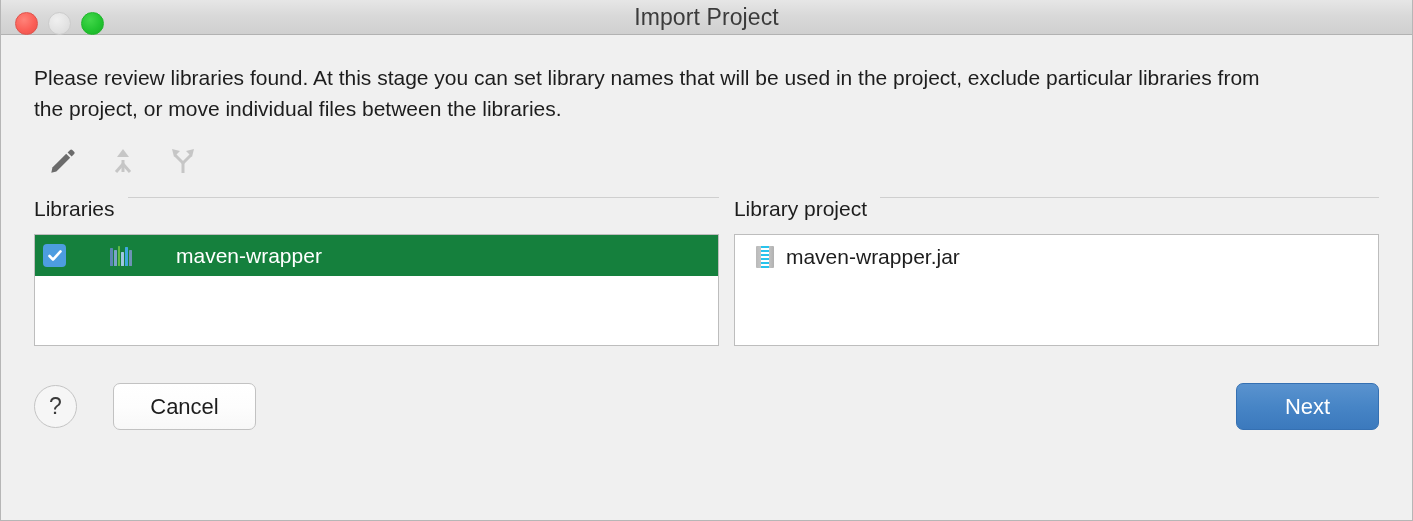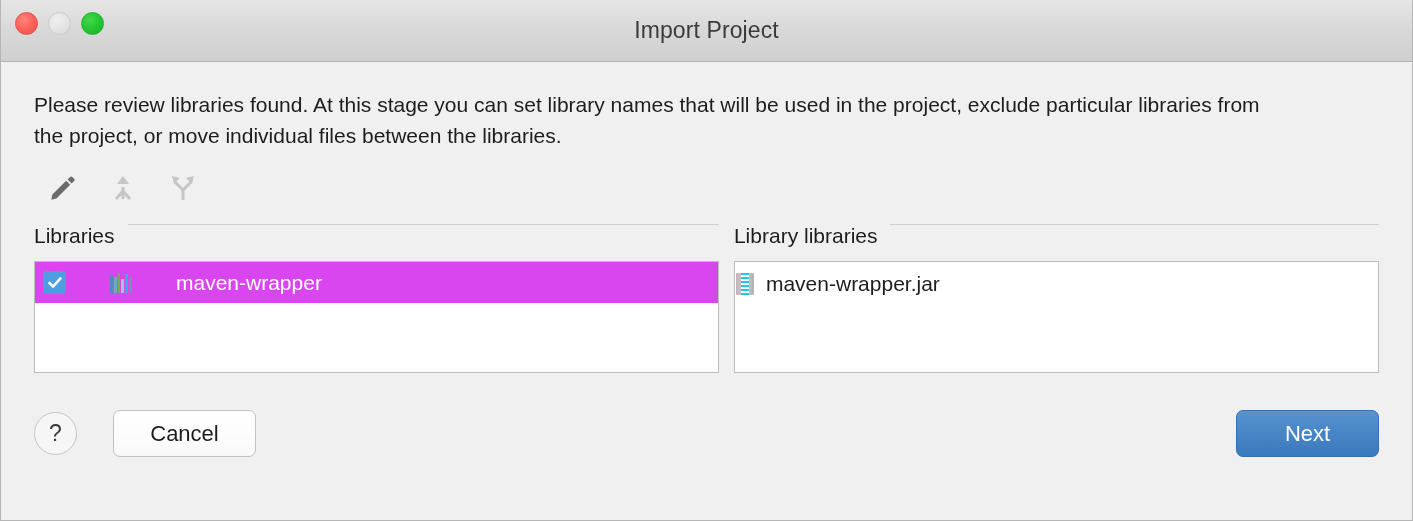--- a/index.html
+++ b/index.html
@@ -18,21 +18,21 @@
     box-sizing: border-box;
     background: #f0f0f0;
     border: 1px solid #b6b6b6;
     border-top: none;
     overflow: hidden;
   }
 
   
   .titlebar {
     position: relative;
-    height: 62px;
+    height: 35px;
     box-sizing: border-box;
     background: linear-gradient(to bottom, #e6e6e6 0%, #d8d8d8 50%, #d0d0d0 100%);
     border-bottom: 1px solid #b2b2b2;
     display: flex;
     align-items: center;
     justify-content: center;
   }
   .traffic {
     position: absolute;
     left: 14px;
@@ -140,33 +140,33 @@
   }
   .list-row {
     display: flex;
     align-items: center;
     height: 41px;
     padding-left: 8px;
     gap: 10px;
     box-sizing: border-box;
   }
   .list-row.selected {
-    background: #d946ef;
+    background: #15803d;
     gap: 44px;
   }
   .list-row .row-label {
     font-size: 21px;
     color: #1d1d1d;
     white-space: nowrap;
   }
   .list-row.selected .row-label {
     color: #ffffff;
   }
   .list-row.plain {
-    padding-left: 1px;
+    padding-left: 21px;
     gap: 12px;
     height: 44px;
   }
 
   
   .checkbox {
     width: 23px;
     height: 23px;
     border-radius: 4px;
     background: #4d9de0;
@@ -343,21 +343,21 @@
               <i style="height:19px;background:#3fa9e0;"></i>
               <i style="height:16px;background:#6d93b5;"></i>
             </span>
             <span class="row-label">maven-wrapper</span>
           </div>
         </div>
       </div>
 
       <div class="panel right">
         <div class="section-head">
-          <span class="section-title">Library libraries</span>
+          <span class="section-title">Library project</span>
           <span class="section-rule"></span>
         </div>
         <div class="listbox">
           <div class="list-row plain">
             <span class="jar-icon">
               <span class="teeth"></span>
             </span>
             <span class="row-label">maven-wrapper.jar</span>
           </div>
         </div>

